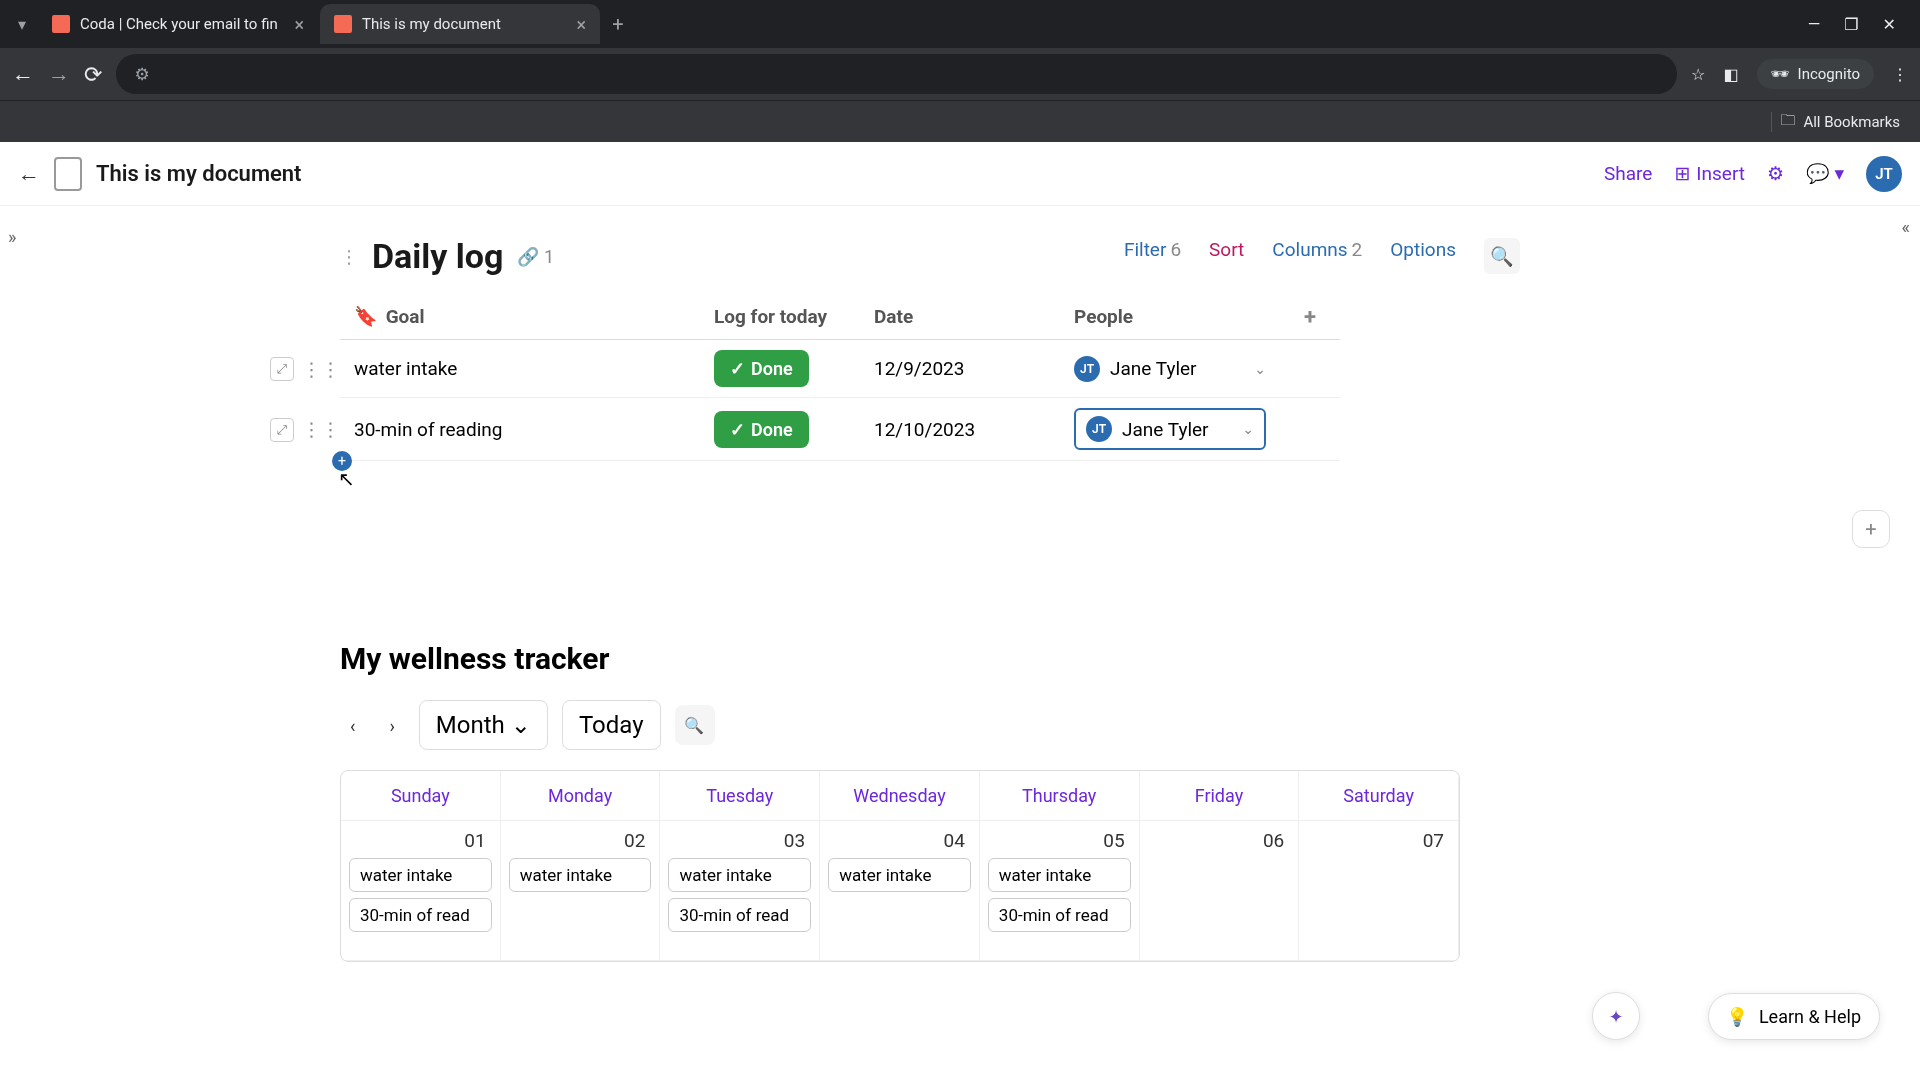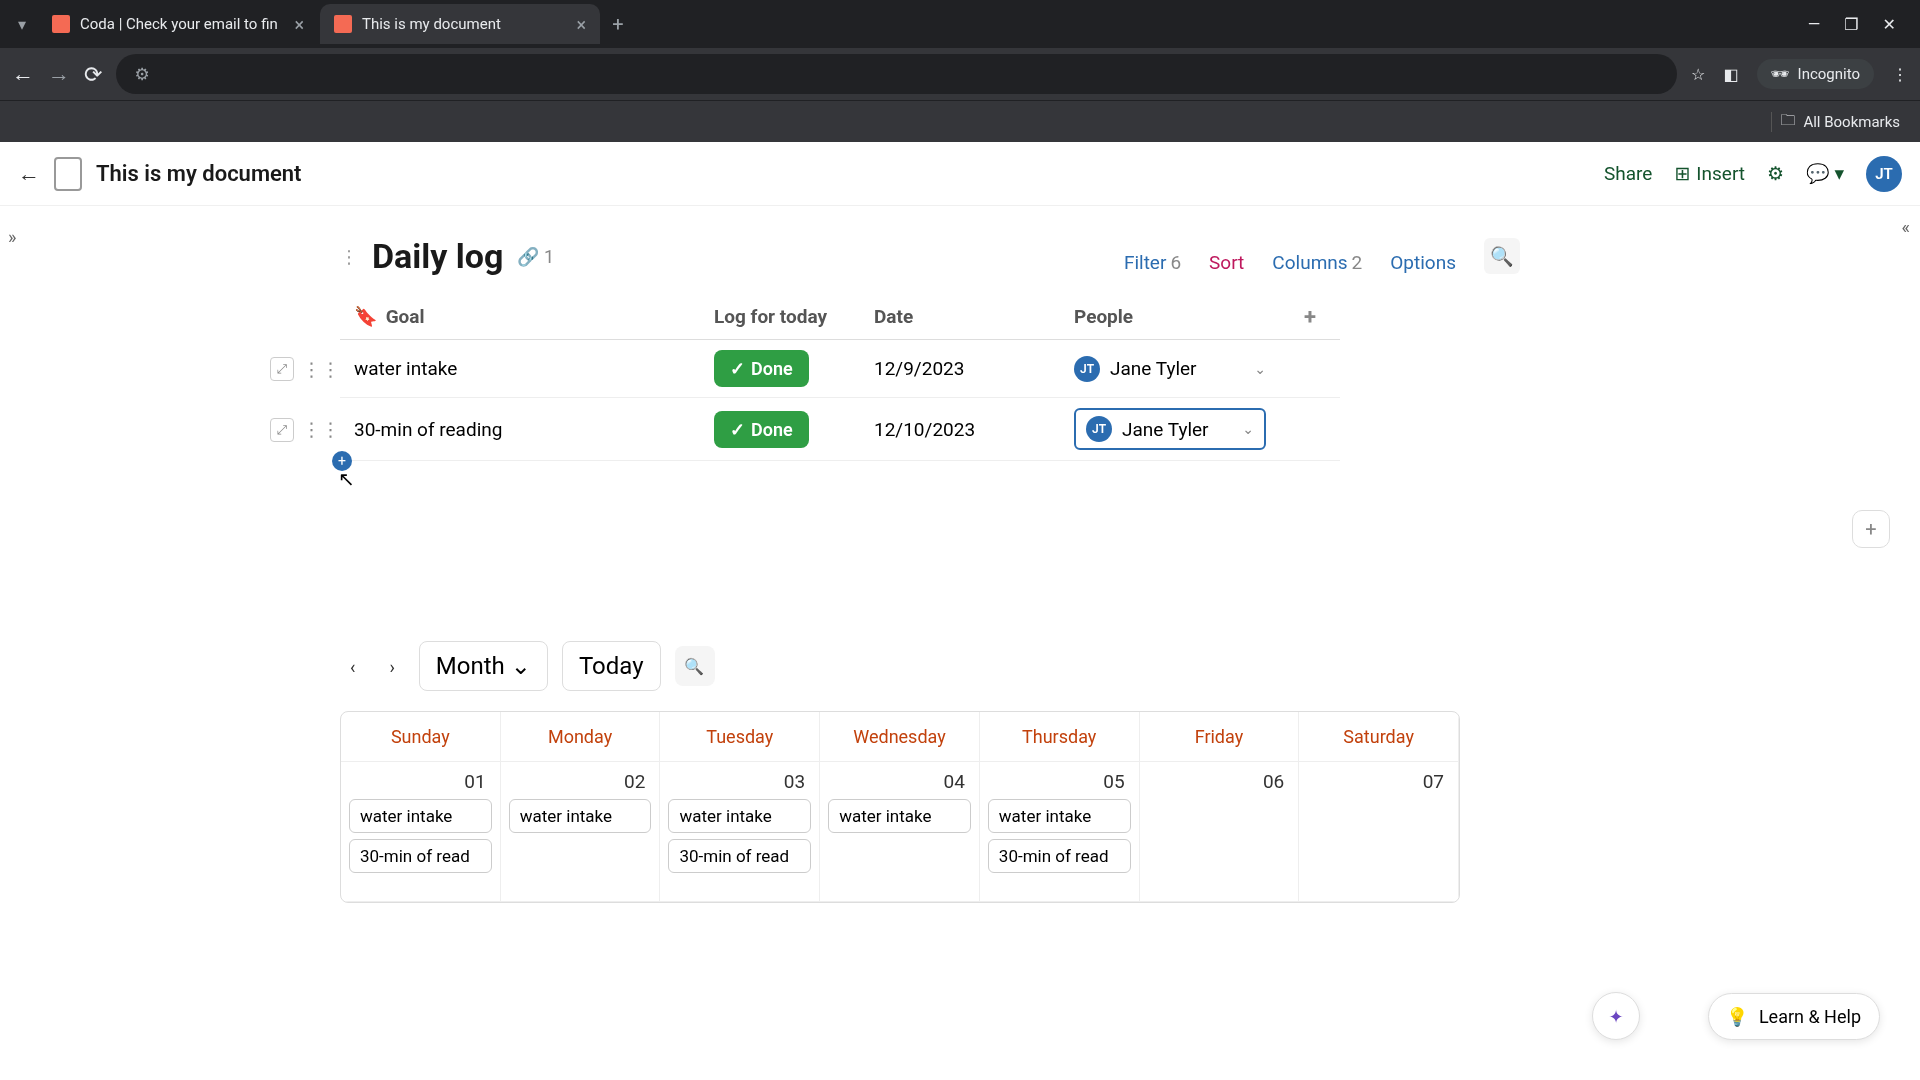--- a/index.html
+++ b/index.html
@@ -27,35 +27,35 @@
 .incognito-badge { display: flex; align-items: center; gap: 8px; background: #3c4043; padding: 6px 14px; border-radius: 20px; font-size: 15px; }
 
 .bookmarks-bar { display: flex; justify-content: flex-end; align-items: center; height: 42px; padding: 0 20px; background: #35363a; border-top: 1px solid #202124; color: #e8eaed; font-size: 15px; gap: 8px; }
 
 
 .app-header { display: flex; align-items: center; height: 64px; padding: 0 18px; border-bottom: 1px solid #f0f0f0; gap: 14px; }
 .back-btn { font-size: 22px; color: #333; cursor: pointer; }
 .doc-icon { width: 28px; height: 34px; border: 2px solid #999; border-radius: 4px; position: relative; }
 .doc-title { font-size: 22px; font-weight: 600; color: #1a1a1a; }
 .header-right { margin-left: auto; display: flex; align-items: center; gap: 22px; }
-.header-action { font-size: 19px; color: #14532d; cursor: pointer; display: flex; align-items: center; gap: 6px; }
+.header-action { font-size: 19px; color: #6d28d9; cursor: pointer; display: flex; align-items: center; gap: 6px; }
 .avatar { width: 36px; height: 36px; border-radius: 50%; background: #2b6cb0; color: #fff; display: flex; align-items: center; justify-content: center; font-size: 15px; font-weight: 600; }
 
 
 .page { position: relative; padding: 30px 0 0 0; }
 .expand-left { position: absolute; left: 8px; top: 20px; font-size: 18px; color: #666; cursor: pointer; }
 .collapse-right { position: absolute; right: 10px; top: 10px; font-size: 18px; color: #666; cursor: pointer; }
 
 .content { margin-left: 340px; width: 1180px; }
 
 .table-title-row { display: flex; align-items: center; gap: 14px; margin-bottom: 18px; }
 .drag-dots { color: #999; font-size: 18px; cursor: grab; }
 .table-title { font-size: 34px; font-weight: 700; color: #1a1a1a; }
 .ref-badge { display: flex; align-items: center; gap: 4px; color: #888; font-size: 18px; }
-.table-controls { margin-left: auto; display: flex; align-items: flex-end; gap: 28px; font-size: 19px; }
+.table-controls { margin-left: auto; display: flex; align-items: flex-start; gap: 28px; font-size: 19px; }
 .ctrl-link { color: #2b6cb0; cursor: pointer; }
 .ctrl-link.plain { color: #be185d; }
 .ctrl-count { color: #888; margin-left: 4px; }
 .search-btn { width: 36px; height: 36px; border-radius: 6px; background: #f5f5f5; display: flex; align-items: center; justify-content: center; color: #666; cursor: pointer; }
 
 
 .tbl-wrapper { position: relative; }
 .tbl { border-collapse: collapse; }
 .tbl th, .tbl td { text-align: left; font-size: 19px; padding: 10px 14px; border-bottom: 1px solid #eee; }
 .tbl th { font-weight: 700; color: #555; border-bottom: 1px solid #ddd; }
@@ -78,21 +78,21 @@
 
 .tracker { margin-top: 180px; }
 .tracker-title { font-size: 30px; font-weight: 700; margin-bottom: 24px; }
 .cal-header { display: flex; align-items: center; gap: 14px; margin-bottom: 20px; }
 .cal-month { font-size: 26px; font-weight: 700; flex: 1; }
 .cal-nav { font-size: 18px; color: #333; cursor: pointer; padding: 6px 10px; }
 .cal-select, .cal-today { border: 1px solid #ddd; border-radius: 8px; padding: 10px 16px; font-size: 24px; cursor: pointer; display: flex; align-items: center; gap: 6px; }
 .cal-search { width: 40px; height: 40px; border-radius: 8px; background: #f5f5f5; display: flex; align-items: center; justify-content: center; color: #666; }
 
 .calendar { display: grid; grid-template-columns: repeat(7, 1fr); border: 1px solid #ddd; border-radius: 8px; overflow: hidden; width: 1120px; }
-.cal-day-header { padding: 14px; text-align: center; font-size: 18px; color: #c2410c; border-right: 1px solid #eee; border-bottom: 1px solid #eee; }
+.cal-day-header { padding: 14px; text-align: center; font-size: 18px; color: #6d28d9; border-right: 1px solid #eee; border-bottom: 1px solid #eee; }
 .cal-cell { min-height: 140px; padding: 8px; border-right: 1px solid #eee; border-bottom: 1px solid #eee; }
 .cal-date { text-align: right; font-size: 19px; color: #333; margin-bottom: 6px; padding-right: 6px; }
 .event { border: 1px solid #ccc; border-radius: 6px; padding: 6px 10px; font-size: 17px; margin-bottom: 6px; white-space: nowrap; overflow: hidden; text-overflow: ellipsis; }
 
 
 .float-btn { position: fixed; border: 1px solid #ddd; border-radius: 24px; background: #fff; padding: 12px 18px; display: flex; align-items: center; gap: 10px; font-size: 18px; box-shadow: 0 2px 8px rgba(0,0,0,0.1); cursor: pointer; }
 .ai-btn { right: 100px; bottom: 60px; width: 48px; height: 48px; border-radius: 50%; padding: 0; justify-content: center; color: #6b46c1; }
 .learn-btn { right: 160px; bottom: 60px; }
 .add-float { position: fixed; right: 30px; top: 510px; width: 38px; height: 38px; border: 1px solid #ddd; border-radius: 10px; display: flex; align-items: center; justify-content: center; color: #888; font-size: 20px; cursor: pointer; }
 </style>
@@ -241,20 +241,21 @@
             </td>
             <td></td>
           </tr>
         </tbody>
       </table>
       <div class="add-row-btn">+</div>
       <div class="cursor">↖</div>
     </div>
 
     <div class="tracker">
+      <div class="tracker-title">My wellness tracker</div>
       <div class="cal-header">
         <span class="cal-nav">‹</span>
         <span class="cal-nav">›</span>
         <div class="cal-select">
             <span>Month</span>
             <span>⌄</span>
           </div>
         <div class="cal-today">Today</div>
         <div class="cal-search">🔍</div>
       </div>

